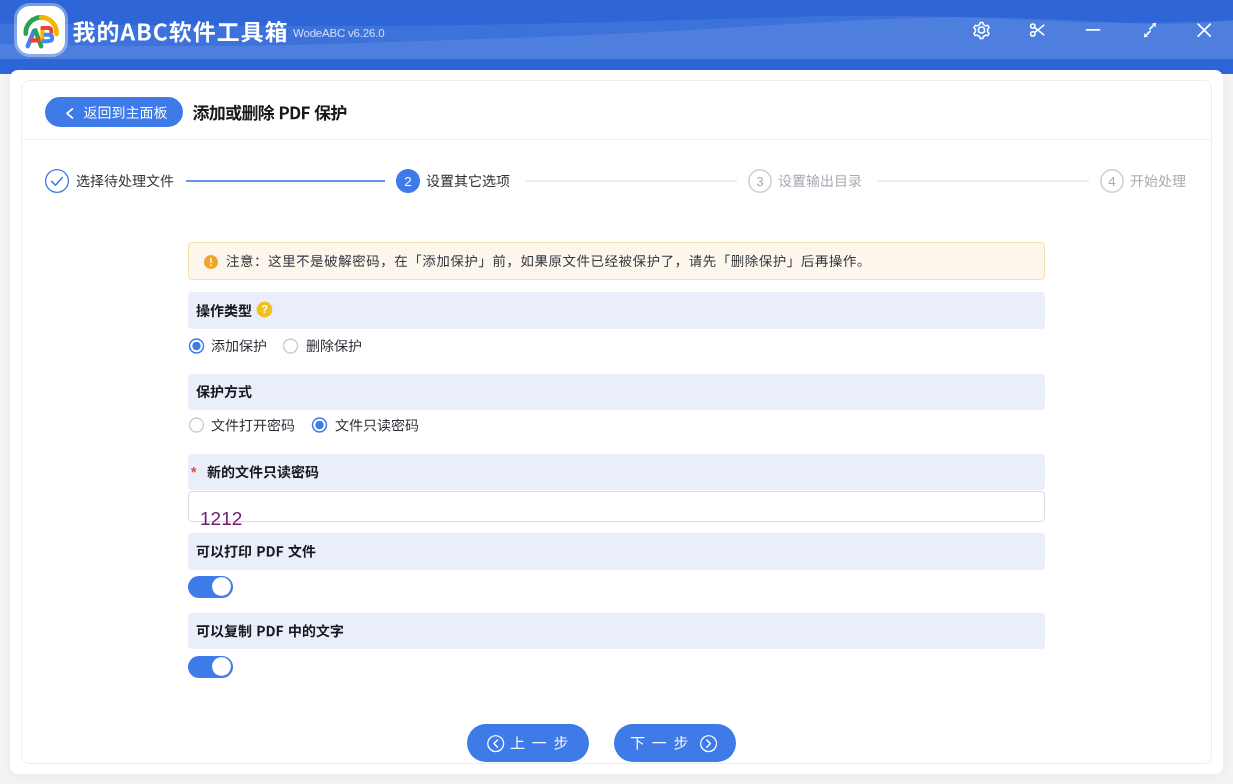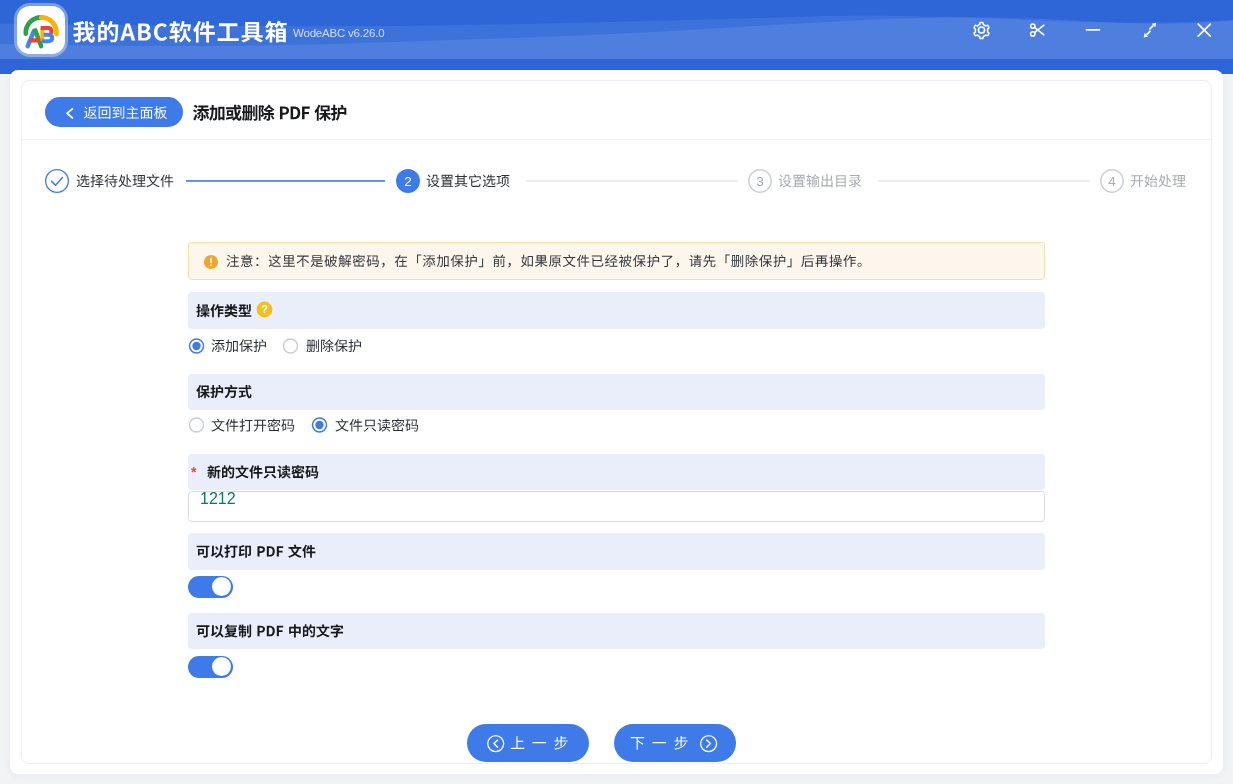--- a/index.html
+++ b/index.html
@@ -110,21 +110,21 @@
   <circle cx="11.5" cy="10" r="4.2" fill="#3e7be8"></circle>
   <circle cx="105.5" cy="10" r="7" fill="#fff" stroke="#c8ccd3" stroke-width="1.4"></circle>
 </svg>
 <svg width="300" height="20" viewBox="0 0 300 20" style="position:absolute;left:185px;top:415px">
   <circle cx="11.5" cy="10" r="7" fill="#fff" stroke="#c8ccd3" stroke-width="1.4"></circle>
   <circle cx="134.5" cy="10" r="7" fill="#fff" stroke="#3e7be8" stroke-width="1.5"></circle>
   <circle cx="134.5" cy="10" r="4.2" fill="#3e7be8"></circle>
 </svg>
 
 <div class="abs" style="left:188px;top:491px;width:855px;height:29px;background:#fff;border:1px solid #d8dbe2;border-radius:4px"></div>
-<div class="abs" style="left:200px;top:490px;font-size:16px;color:#0f766e">1212</div>
+<div class="abs" style="left:200px;top:508px;font-size:19px;color:#701a75">1212</div>
 
 <div class="abs" style="left:187.5px;top:575.5px;width:45px;height:22.5px;border-radius:11.25px;background:#3e7be8">
   <div class="abs" style="right:1.3px;top:1.7px;width:19px;height:19px;border-radius:50%;background:#fff"></div>
 </div>
 <div class="abs" style="left:187.5px;top:655.5px;width:45px;height:22.5px;border-radius:11.25px;background:#3e7be8">
   <div class="abs" style="right:1.3px;top:1.7px;width:19px;height:19px;border-radius:50%;background:#fff"></div>
 </div>
 
 <div class="abs" style="left:467px;top:724px;width:122px;height:38px;border-radius:19px;background:#3e7be8"></div>
 <div class="abs" style="left:614px;top:724px;width:122px;height:38px;border-radius:19px;background:#3e7be8"></div>

